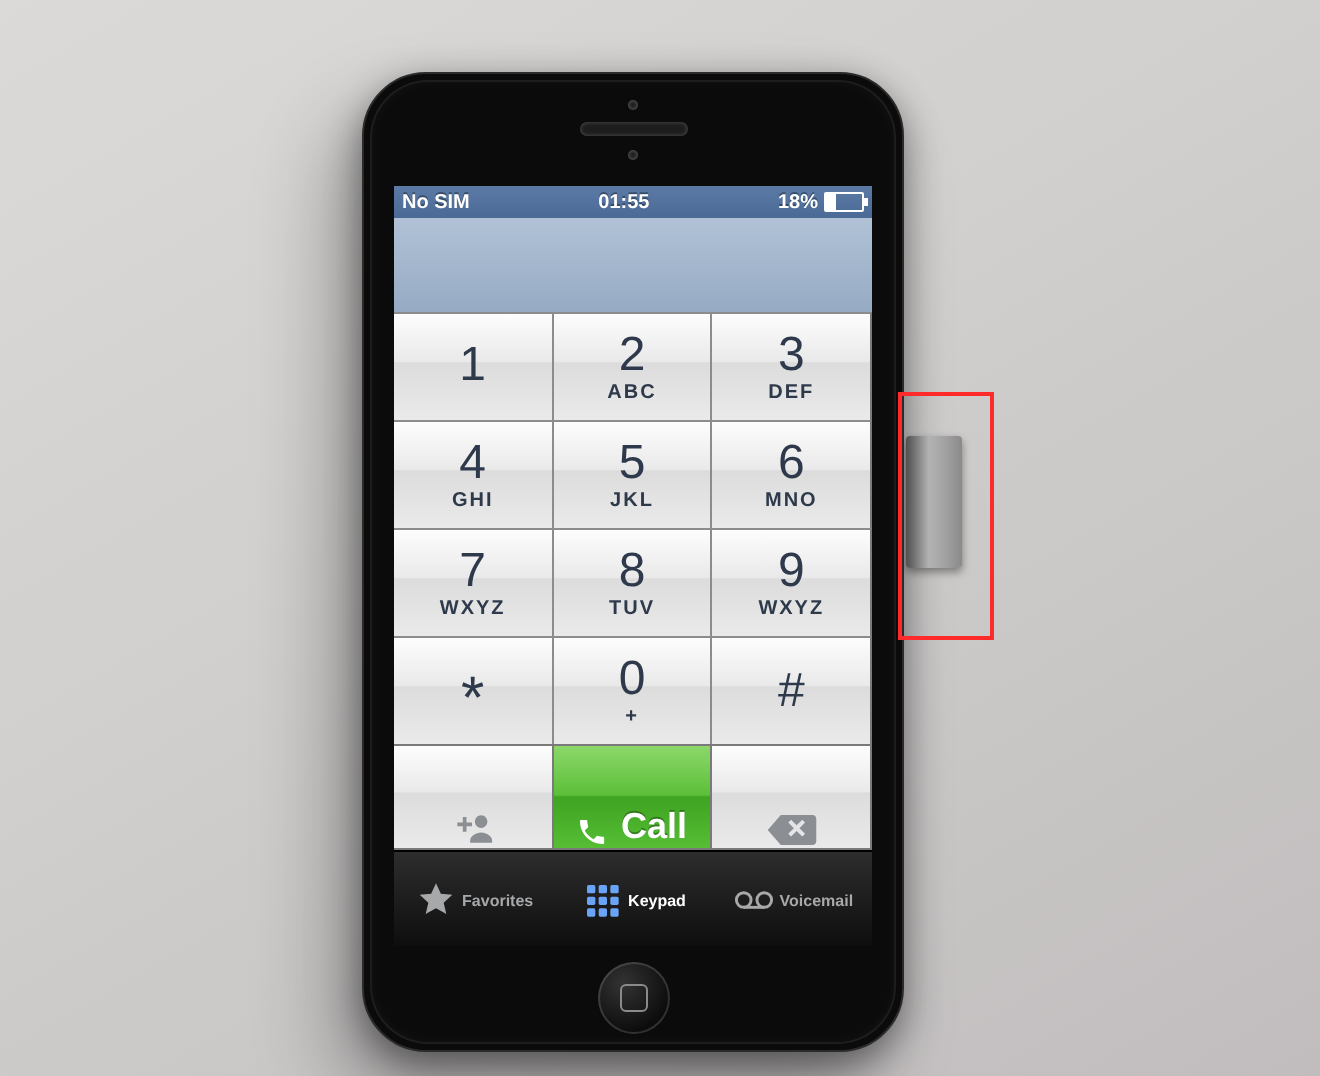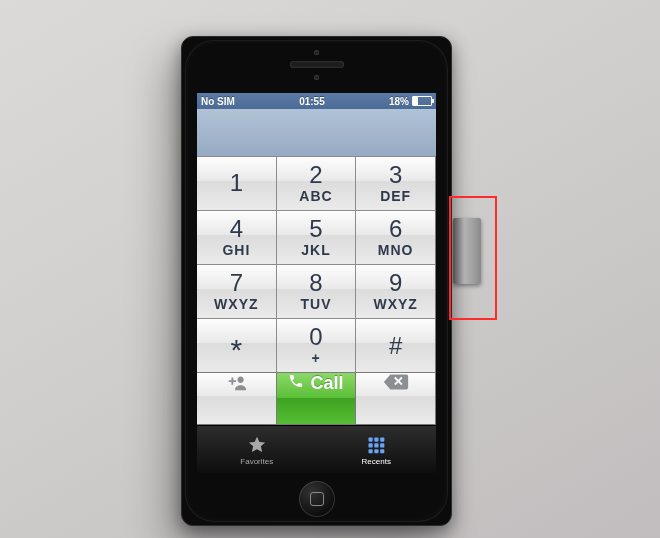--- a/index.html
+++ b/index.html
@@ -16,21 +16,21 @@
     background: linear-gradient(150deg, #dcdad9 0%, #d2d0cf 40%, #c9c6c6 70%, #c1bdbe 100%);
     position: relative;
   }
   .phone {
     position: absolute;
     left: 181px;
     top: 36px;
     width: 269px;
     height: 488px;
     background: #0b0b0b;
-    border-radius: 12px;
+    border-radius: 32px;
     box-shadow: 0 6px 18px rgba(0,0,0,.45), -15px 22px 40px rgba(0,0,0,.28);
     border: 1px solid #2b2b2b;
   }
   .phone::before {
     content: "";
     position: absolute;
     inset: 3px;
     border-radius: 29px;
     box-shadow: inset 0 0 0 1px rgba(255,255,255,.06), inset 0 0 8px rgba(255,255,255,.05);
     pointer-events: none;
@@ -116,53 +116,53 @@
     border-left-color:#8c8c8c;
     margin:-1px 0 0 -1px;
     background: linear-gradient(#fdfdfd, #e9e9e9 45%, #dcdcdc 46%, #eaeaea);
     display:flex;
     flex-direction:column;
     align-items:center;
     justify-content:center;
     color:#2e3a4b;
   }
   .key .num{ font-size:24px; font-weight:400; line-height:1;}
-  .key .sub{ font-size:14px; letter-spacing:1px; font-weight:600; margin-top:1px;}
+  .key .sub{ font-size:10px; letter-spacing:1px; font-weight:600; margin-top:1px;}
   .actionrow{
     height: 52px;
     display:grid;
     grid-template-columns: repeat(3, 1fr);
   }
   .actionrow > div {
     border:1px solid #7a7a7a;
     margin:-1px 0 0 -1px;
-    display:flex; align-items:flex-start; justify-content:center;
+    display:flex; align-items:flex-end; justify-content:center;
     background: linear-gradient(#fdfdfd, #e9e9e9 45%, #dcdcdc 46%, #eaeaea);
   }
   .call {
     background: linear-gradient(#8cd86a, #5cbf39 48%, #3ea421 50%, #56bd35) !important;
     color:#fff; font-size:18px; font-weight:700;
     text-shadow:0 -1px 0 rgba(0,0,0,.3); gap:6px;
   }
   .call svg { width:16px; height:16px; }
   .addc svg { width:22px; height:20px; color:#8b8f94;}
   .del svg  { width:28px; height:18px; color:#8b8f94;}
 
   .tabbar {
     height: 48px;
     background: linear-gradient(#2d2d2d, #0d0d0d);
     border-top:1px solid #000;
     display:flex;
   }
   .tab {
     flex:1;
-    display:flex; flex-direction:column; align-items:center; justify-content:center; gap:2px;
+    display:flex; align-items:center; justify-content:center; gap:2px;
     color:#a7a8aa;
     font-size:8px;
-    font-weight:400;
+    font-weight:700;
   }
   .tab svg { width:22px; height:20px; }
   .tab.active{ color:#fff;}
   .tab.active svg { color:#6aa4f6; }
 
   .highlight {
     position:absolute;
     left:449px; top:196px;
     width:44px; height:120px;
     border:2px solid #ff2a2a;
@@ -286,21 +286,29 @@
                 <rect x="10" y="3" width="5" height="5" rx="1"></rect>
                 <rect x="17" y="3" width="5" height="5" rx="1"></rect>
                 <rect x="3" y="10" width="5" height="5" rx="1"></rect>
                 <rect x="10" y="10" width="5" height="5" rx="1"></rect>
                 <rect x="17" y="10" width="5" height="5" rx="1"></rect>
                 <rect x="3" y="17" width="5" height="5" rx="1"></rect>
                 <rect x="10" y="17" width="5" height="5" rx="1"></rect>
                 <rect x="17" y="17" width="5" height="5" rx="1"></rect>
               </g>
             </svg>
-          <span>Recents</span>
+          <span>Keypad</span>
+        </div>
+        <div class="tab">
+          <svg viewBox="0 0 30 18">
+              <circle cx="8" cy="9" r="5" fill="none" stroke="currentColor" stroke-width="2"></circle>
+              <circle cx="22" cy="9" r="5" fill="none" stroke="currentColor" stroke-width="2"></circle>
+              <line x1="8" y1="14" x2="22" y2="14" stroke="currentColor" stroke-width="2"></line>
+            </svg>
+          <span>Voicemail</span>
         </div>
       </div>
 
     </div>
 
     <div class="homebtn"></div>
   </div>
 
   <div class="highlight"></div>
 </div>

